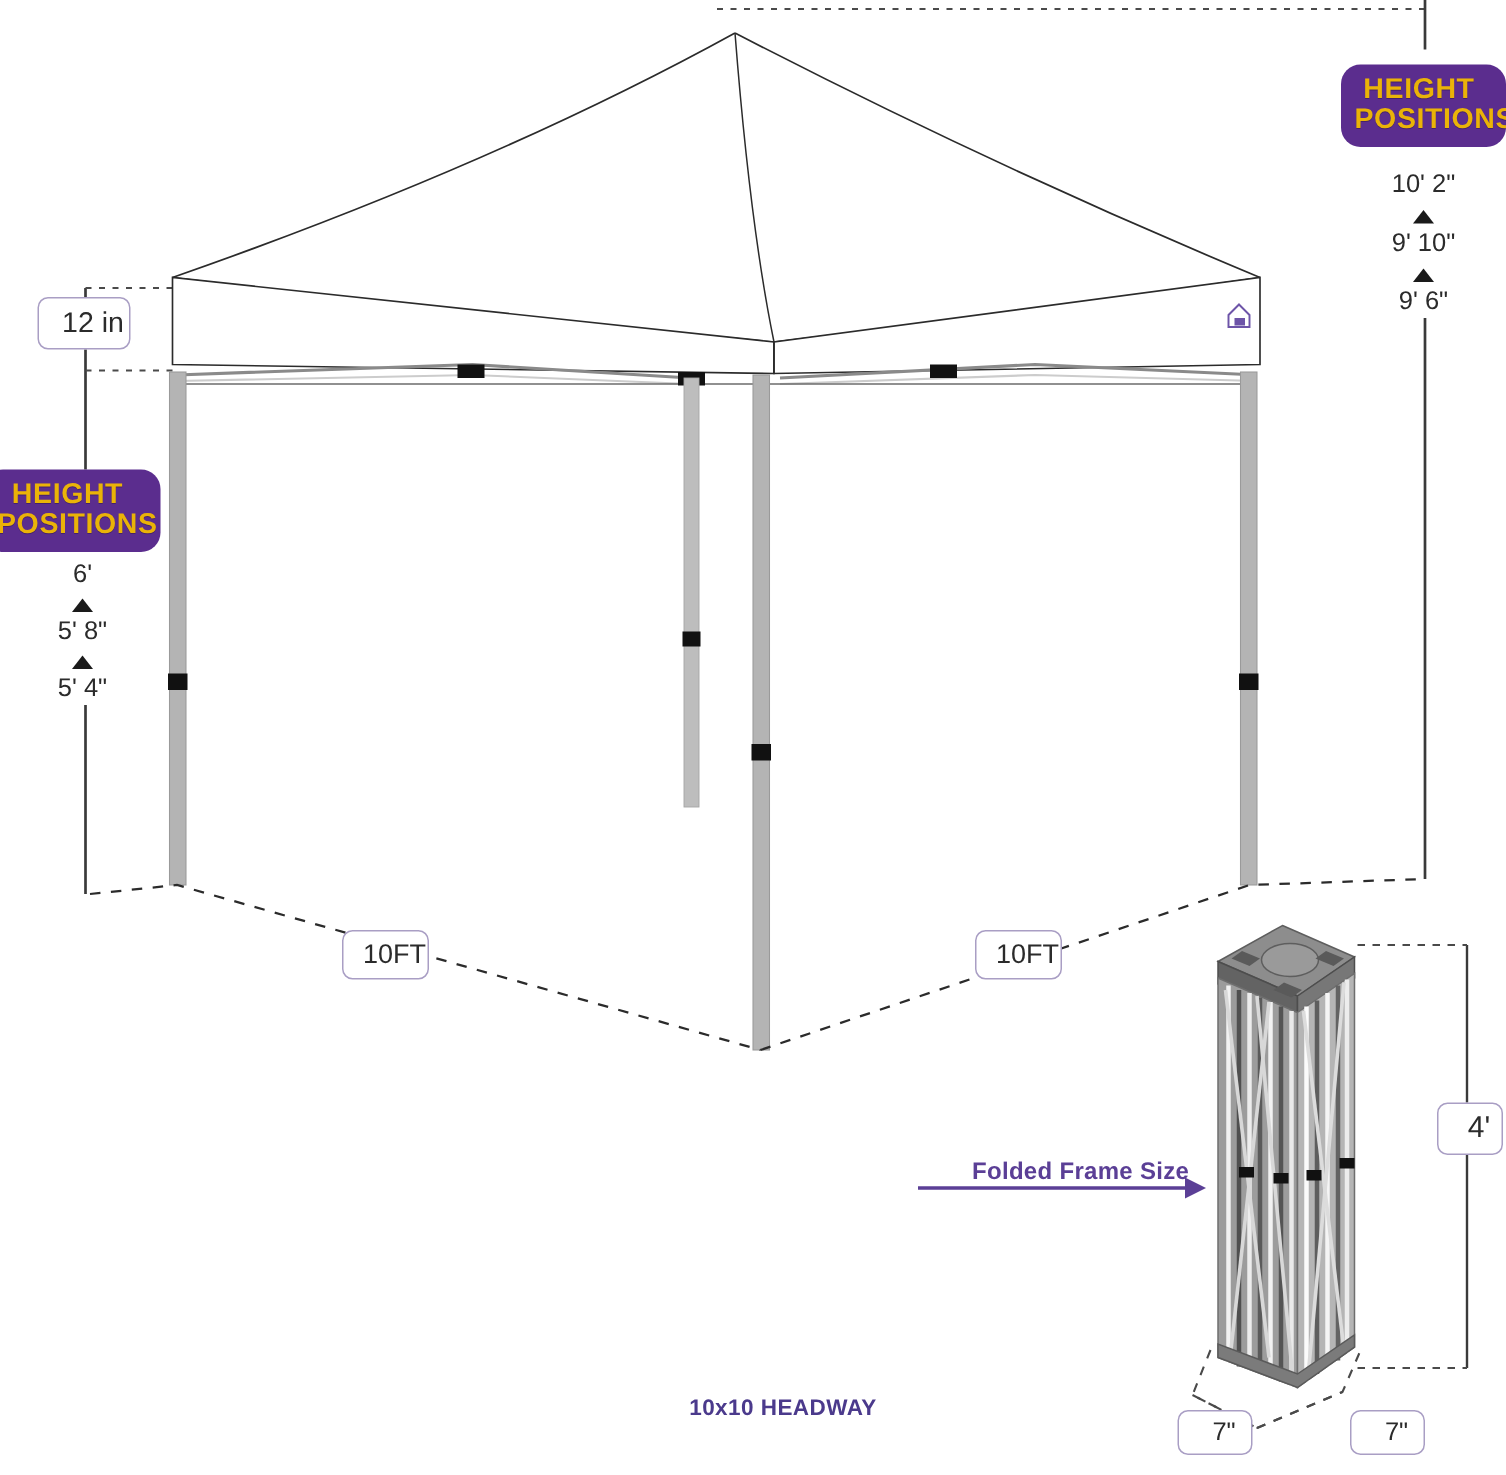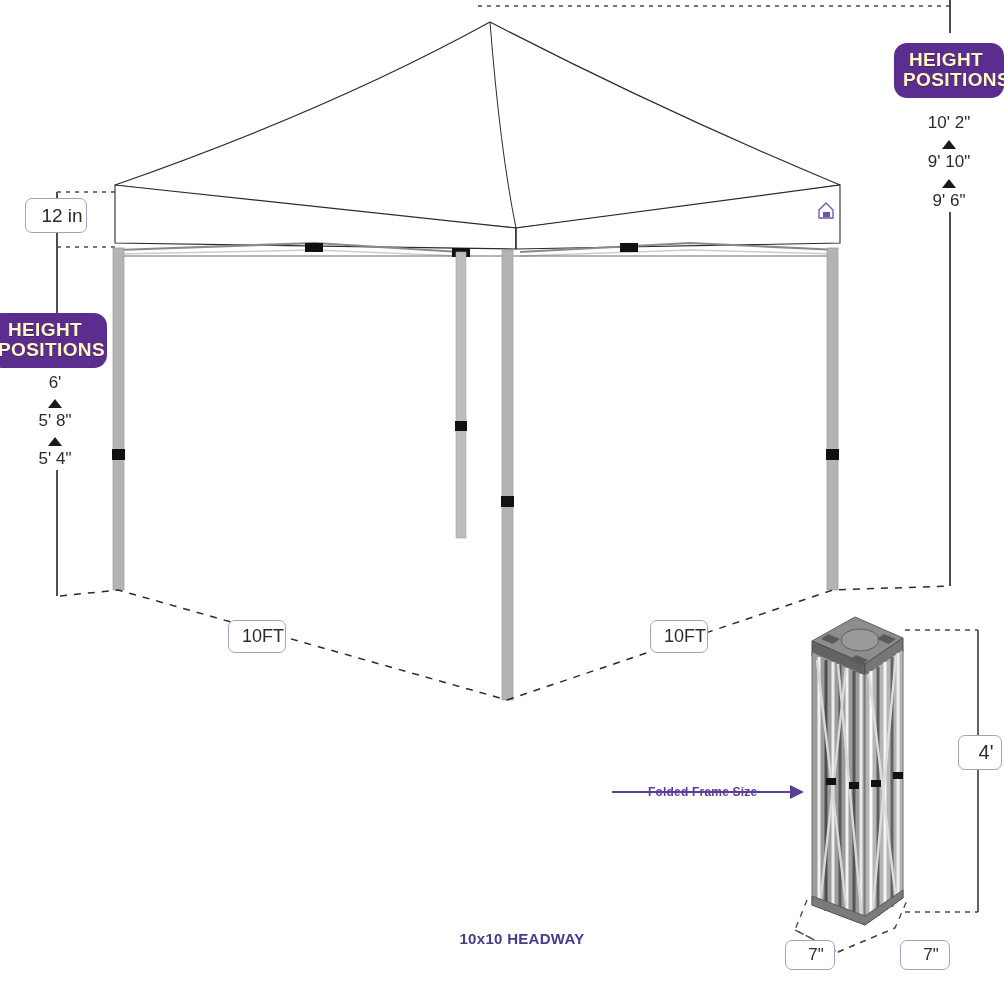--- a/index.html
+++ b/index.html
@@ -25,21 +25,21 @@
     top: 0;
     width: 1004px;
     height: 983px;
   }
 
   
   .badge {
     position: absolute;
     background: #5b2d8e;
     border-radius: 13px;
-    color: #fef9c3;
+    color: #eab308;
     font-weight: bold;
     text-align: center;
     line-height: 1.06;
     letter-spacing: 0.4px;
     box-sizing: border-box;
     padding: 7px 15px 8px 9px;
     font-size: 19px;
     text-shadow: 0 1px 0 rgba(0,0,0,0.25);
   }
   .badge span { display: block; white-space: nowrap; }
@@ -100,25 +100,24 @@
   #l-h2 { left: 0px;   top: 411px; }
   #l-c2 { left: 48px;  top: 437px; }
   #l-h3 { left: 0px;   top: 449px; }
 
   
   #folded-label {
     position: absolute;
     left: 648px;
     top: 773px;
     color: #5b3f96;
-    font-size: 12px;
+    font-size: 16px;
     font-weight: bold;
     white-space: nowrap;
     letter-spacing: 0.2px;
-    margin-top: 12px;
   }
 
   
   #caption {
     position: absolute;
     left: 412px;
     top: 930px;
     width: 220px;
     text-align: center;
     color: #4b3a8c;

